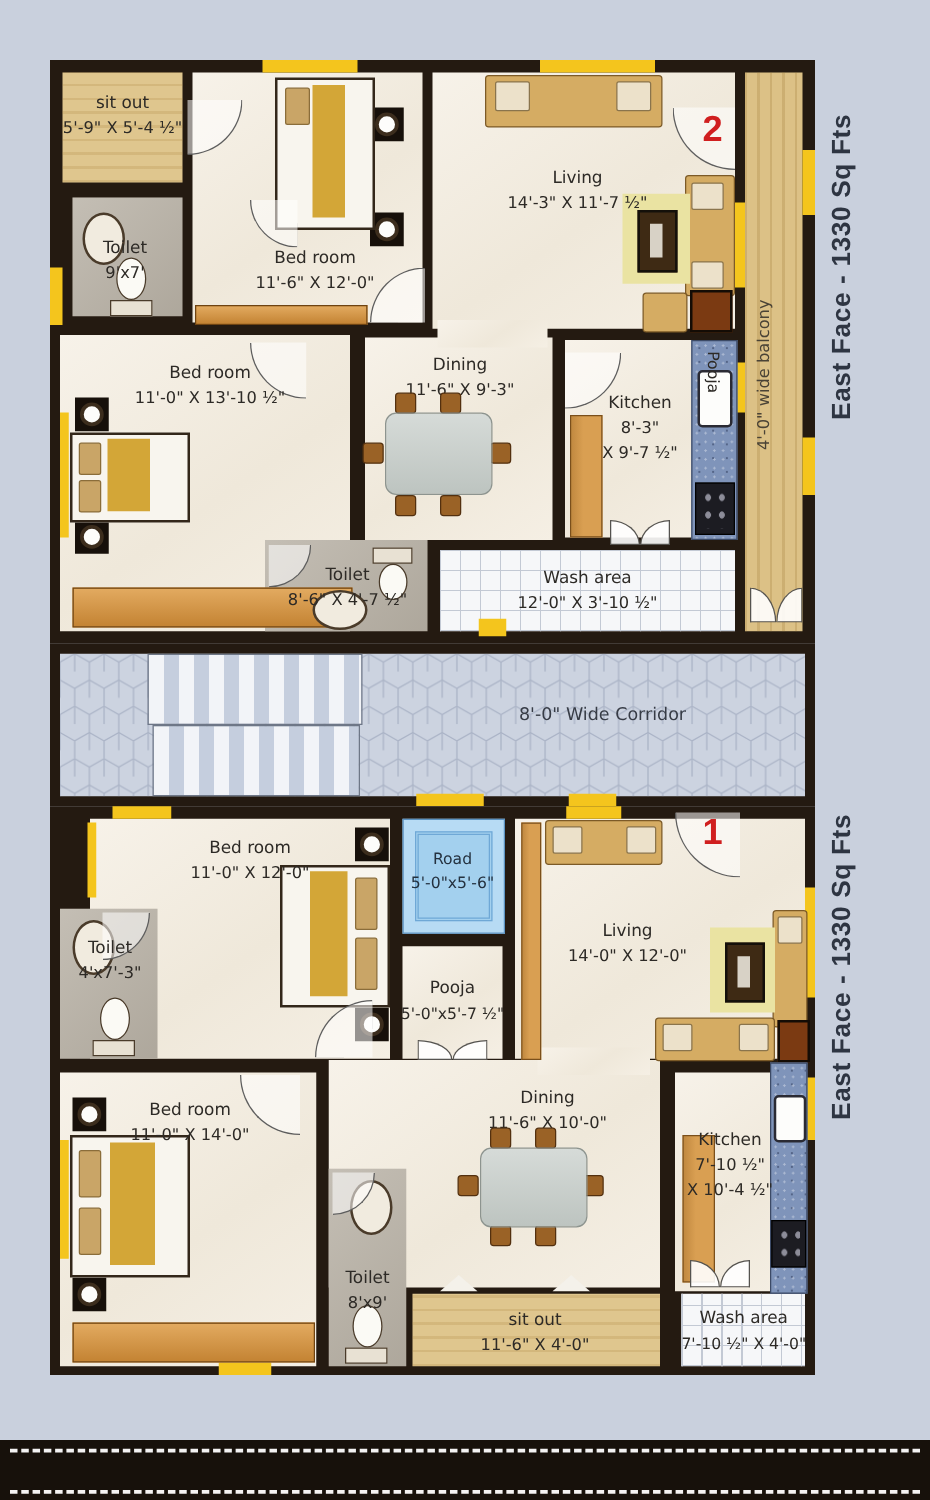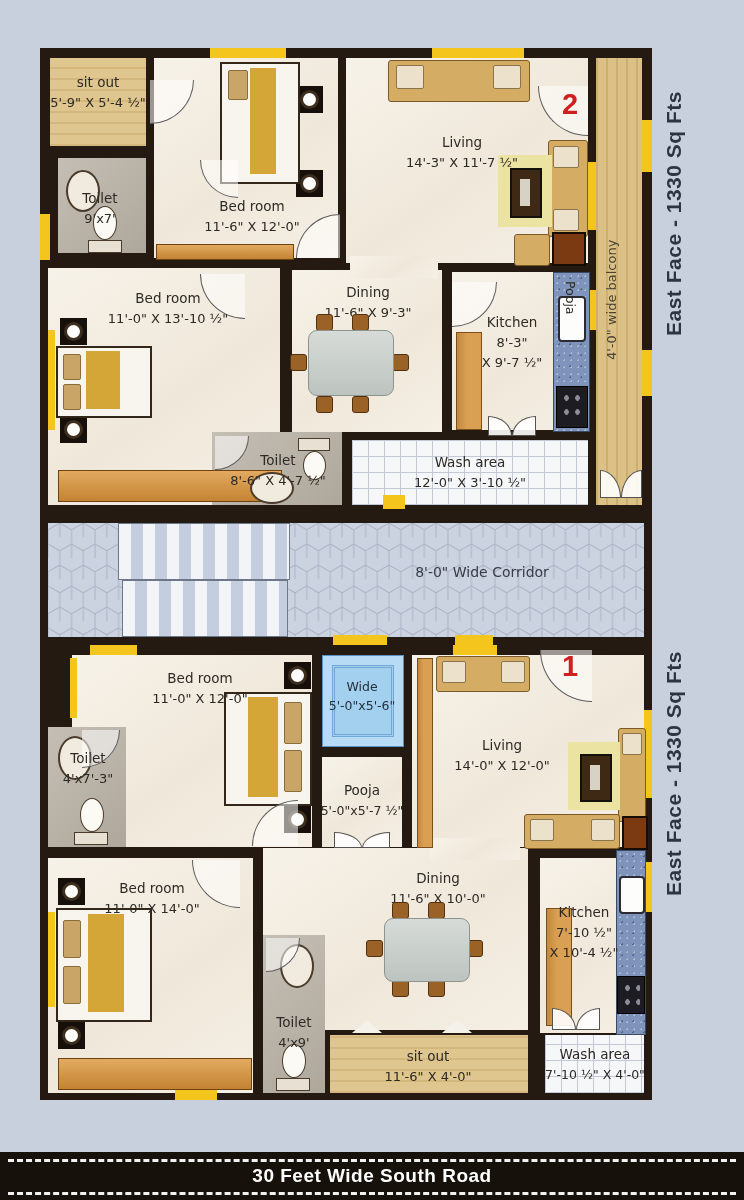--- a/index.html
+++ b/index.html
@@ -286,42 +286,42 @@
     <i class="r"></i>
   </div>
 <div class="tri" style="left:352px;top:1020px;"></div>
 <div class="tri" style="left:442px;top:1020px;"></div>
 
 <div class="lbl" style="left:200px;top:668px;">
   <div class="nm">Bed room</div>
   <div>11'-0" X 12'-0"</div>
 </div>
 <div class="lift-lbl" style="left:362px;top:678px;">
-  <div class="nm">Wide</div>
+  <div class="nm">Road</div>
   <div>5'-0"x5'-6"</div>
 </div>
 <div class="lbl" style="left:362px;top:780px;font-size:12.5px;">
   <div class="nm">Pooja</div>
   <div>5'-0"x5'-7 ½"</div>
 </div>
 <div class="lbl" style="left:88px;top:748px;">
   <div class="nm">Toilet</div>
   <div>4'x7'-3"</div>
 </div>
 <div class="lbl" style="left:502px;top:735px;">
   <div class="nm">Living</div>
   <div>14'-0" X 12'-0"</div>
 </div>
 <div class="lbl" style="left:152px;top:878px;">
   <div class="nm">Bed room</div>
   <div>11'-0" X 14'-0"</div>
 </div>
 <div class="lbl" style="left:294px;top:1012px;">
   <div class="nm">Toilet</div>
-  <div>4'x9'</div>
+  <div>8'x9'</div>
 </div>
 <div class="lbl" style="left:438px;top:868px;">
   <div class="nm">Dining</div>
   <div>11'-6" X 10'-0"</div>
 </div>
 <div class="lbl" style="left:584px;top:902px;">
   <div class="nm">Kitchen</div>
   <div>7'-10 ½"</div>
   <div>X 10'-4 ½"</div>
 </div>
@@ -350,14 +350,13 @@
 <div class="chair" style="left:366px;top:940px;"></div>
 <div class="chair" style="left:466px;top:940px;"></div>
 <div class="dtable" style="left:384px;top:918px;width:84px;height:62px;"></div>
 
 <div class="vtext eastface" style="left:662px;top:85px;width:52px;height:258px;">East Face - 1330 Sq Fts</div>
 <div class="vtext eastface" style="left:662px;top:645px;width:52px;height:258px;">East Face - 1330 Sq Fts</div>
 
 <div class="road">
   <div class="dash" style="top:7px;"></div>
   <div class="dash" style="bottom:5px;"></div>
-  <div class="roadtxt">30 Feet Wide South Road</div>
 </div>
 
 </body></html>

